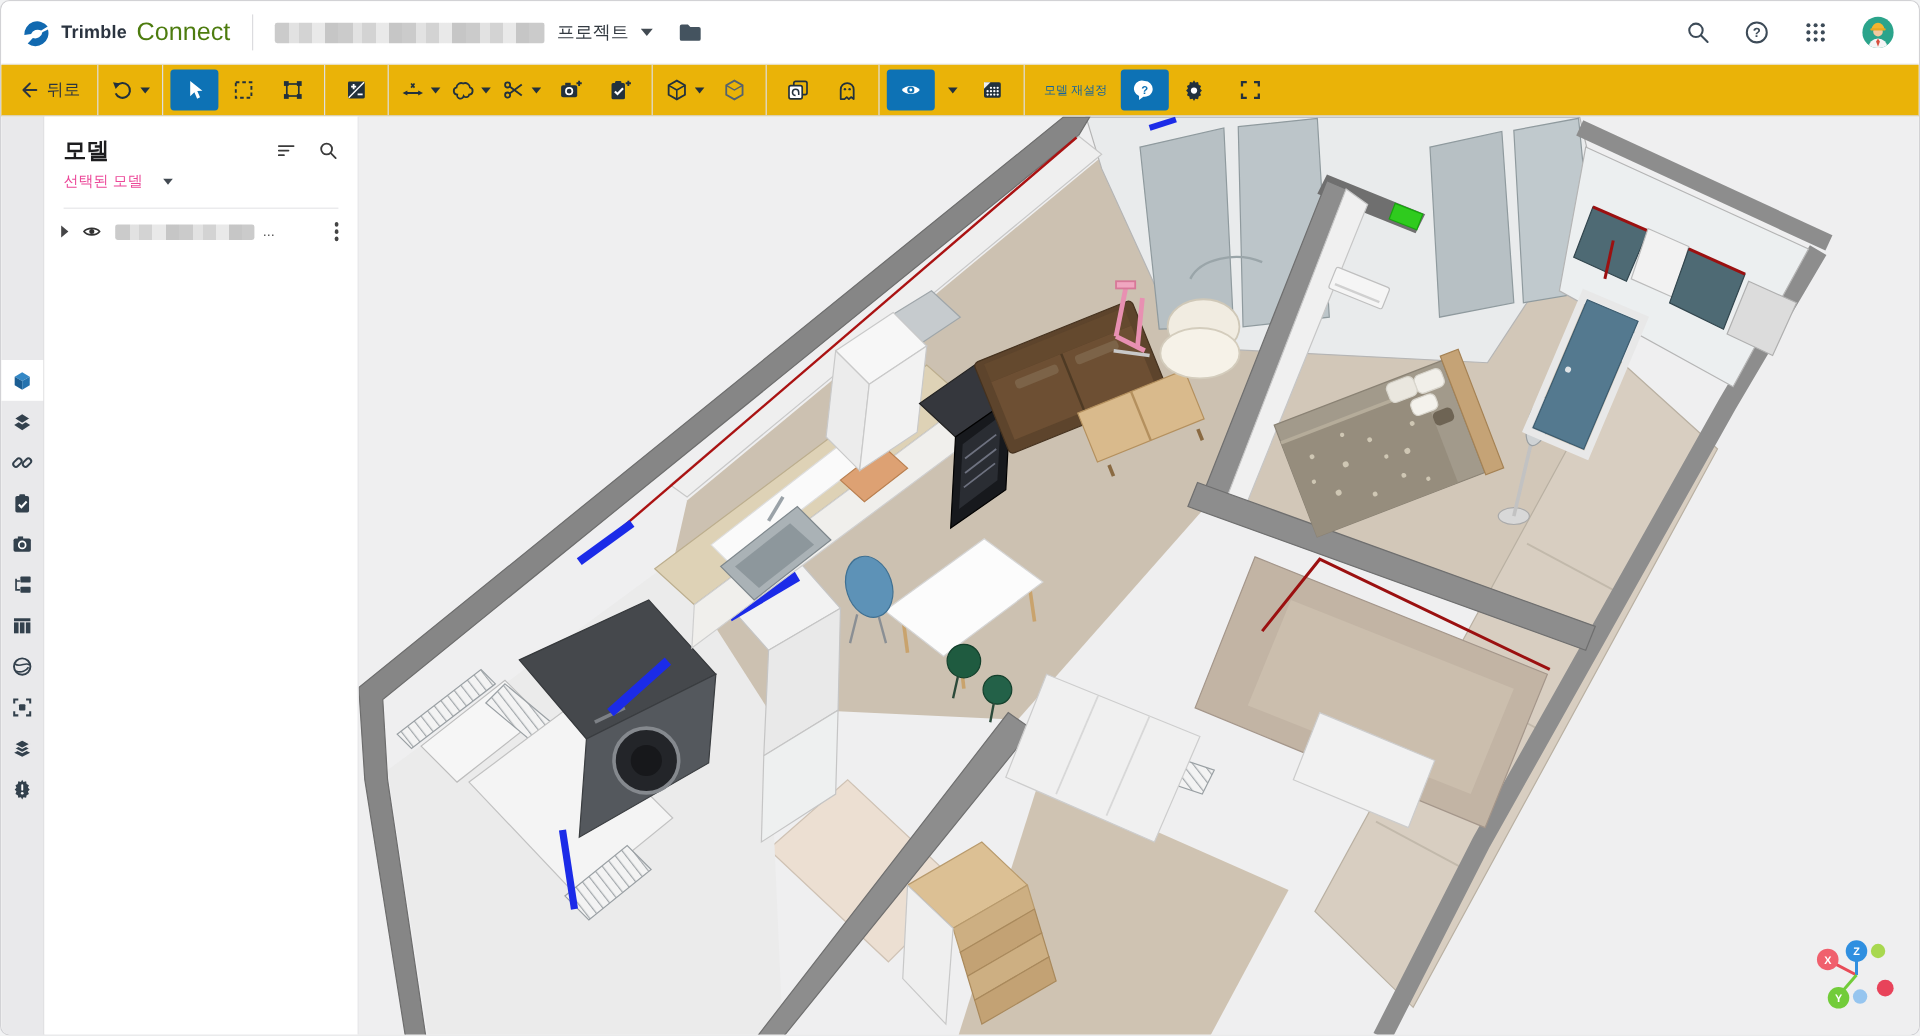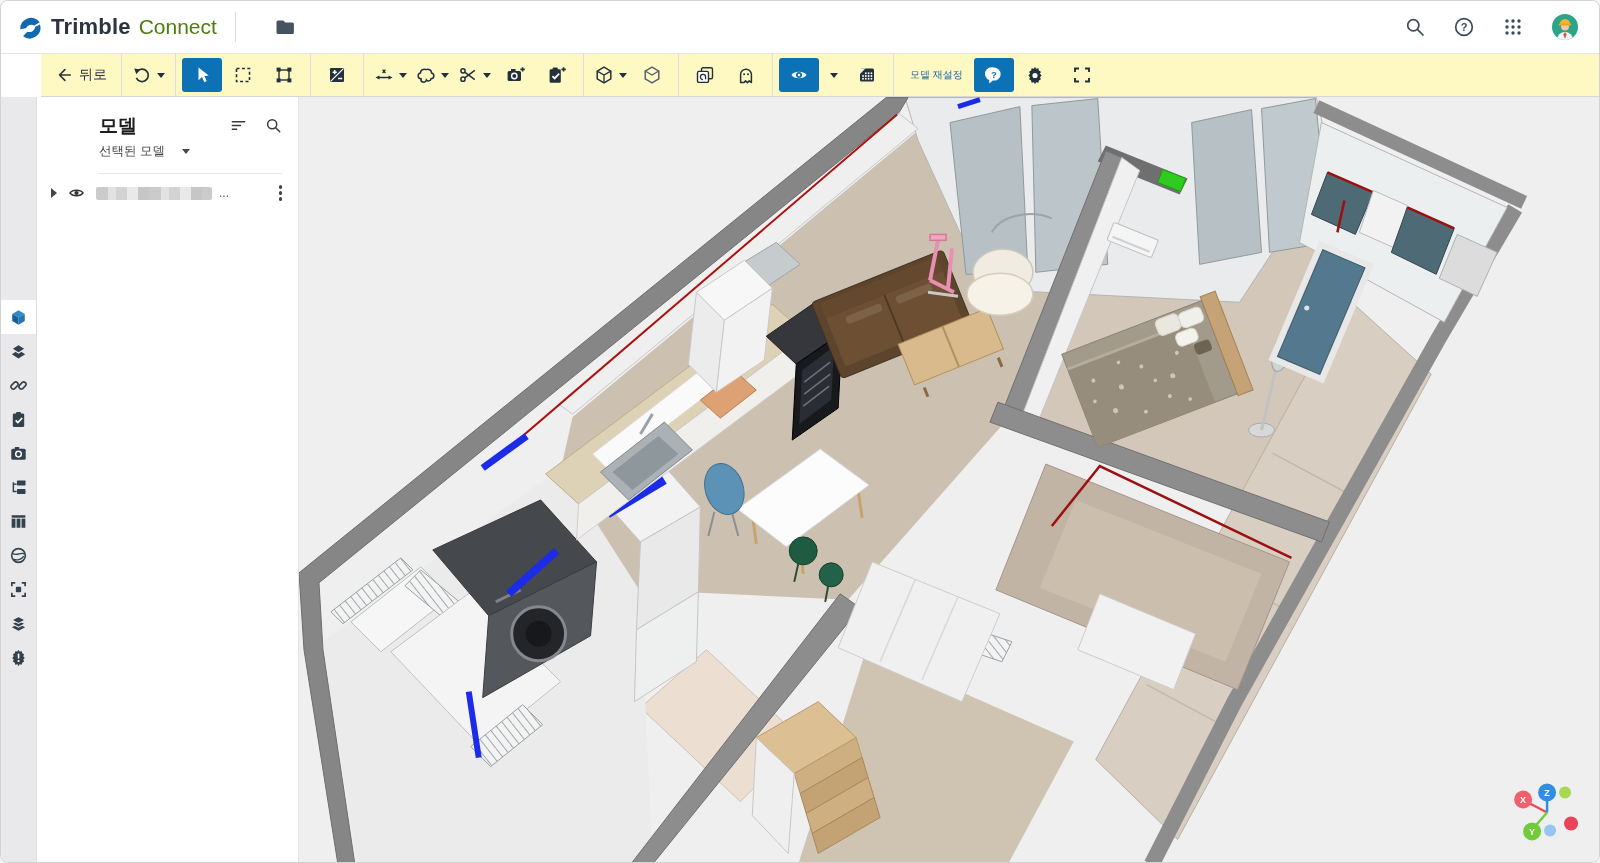--- a/index.html
+++ b/index.html
@@ -1,53 +1,53 @@
 <!DOCTYPE html>
 <html><head>
 <meta charset="utf-8">
 <style>
   html,body{margin:0;padding:0;background:#f2f3f4;}
   body{width:1600px;height:863px;position:relative;font-family:"Liberation Sans",sans-serif;overflow:hidden;}
   .app{position:absolute;inset:0;background:#fff;border:1px solid #d2d2d5;border-radius:8px;overflow:hidden;box-sizing:border-box;}
   
   .header{height:52px;display:flex;align-items:center;padding:0 20px 0 16px;border-bottom:1px solid #e5e5e7;background:#fff;}
   .brand{display:flex;align-items:center;gap:8px;}
-  .brand .w1{font-size:22px;font-weight:700;color:#2b3440;letter-spacing:.2px;}
+  .brand .w1{font-size:15px;font-weight:700;color:#2b3440;letter-spacing:.2px;}
   .brand .w2{font-size:21px;font-weight:400;color:#4d7c0f;}
   .vdiv{width:1px;height:30px;background:#dcdcdf;margin:0 18px;}
   .proj{display:flex;align-items:center;gap:10px;}
   .masked{border-radius:2px;background:repeating-linear-gradient(90deg,#cbcbcb 0 12px,#e2e2e2 12px 20px,#d3d3d3 20px 31px,#e9e9e9 31px 42px,#c6c6c6 42px 53px);}
   .masked.hdr{width:225px;height:17px;}
   .masked.pnl{width:116px;height:13px;flex:0 0 auto;}
   .proj-suffix{font-size:15px;color:#333a41;}
   .caret{width:0;height:0;border-left:5px solid transparent;border-right:5px solid transparent;border-top:6px solid #424a52;}
   .caret.sm{border-left-width:4px;border-right-width:4px;border-top-width:5px;}
   .hright{margin-left:auto;display:flex;align-items:center;gap:27px;}
   .hicon{width:22px;height:22px;color:#3d4b58;cursor:pointer;}
   
-  .toolbar{height:42px;display:flex;align-items:center;padding:0 6px;border-bottom:1px solid #d7d7da;background:#fef9c3;gap:1px;margin-left:40px;}
+  .toolbar{height:42px;display:flex;align-items:center;padding:0 6px;border-bottom:1px solid #d7d7da;background:#eab308;gap:1px;}
   .tdiv{width:1px;align-self:stretch;background:#dedee0;margin:0 5px;}
   .tb-btn{height:34px;min-width:32px;display:flex;align-items:center;justify-content:center;gap:3px;border-radius:3px;color:#22313d;padding:0 4px;cursor:pointer;}
   .tb-btn.active{background:#0d72b5;color:#fff;}
   .tb-btn svg{display:block;}
   .tb-caret{width:0;height:0;border-left:4px solid transparent;border-right:4px solid transparent;border-top:5px solid currentColor;margin-left:2px;}
   .tb-text{font-size:14px;color:#2b3440;white-space:nowrap;}
   .tb-link{font-size:10px;color:#14639e;white-space:nowrap;padding:0 10px;cursor:pointer;}
   .back{display:flex;align-items:center;gap:6px;padding:0 8px;cursor:pointer;}
   
   .main{display:flex;height:768px;}
   .rail{width:36px;background:#e9e9eb;border-right:1px solid #dfdfe2;display:flex;flex-direction:column;align-items:stretch;padding-top:203px;box-sizing:border-box;flex:0 0 auto;}
   .rail-item{height:34px;display:flex;align-items:center;justify-content:center;color:#33414d;cursor:pointer;}
   .rail-item.active{background:#fff;}
   .panel{width:262px;background:#fff;border-right:1px solid #e3e3e5;box-sizing:border-box;flex:0 0 auto;display:flex;flex-direction:column;}
-  .panel-head{padding:16px 16px 0 16px;margin-left:46px;}
+  .panel-head{padding:16px 16px 0 16px;}
   .panel-title-row{display:flex;align-items:flex-start;}
   .panel-title{font-size:19px;font-weight:700;color:#1d1d1f;}
   .panel-head-icons{margin-left:auto;display:flex;gap:18px;color:#3a3a3a;padding-top:4px;}
-  .panel-sub{display:flex;align-items:center;gap:17px;margin-top:4px;font-size:12.5px;color:#404040;cursor:pointer;}
+  .panel-sub{display:flex;align-items:center;gap:17px;margin-top:4px;font-size:12.5px;color:#ec4899;cursor:pointer;}
   .panel-div{height:1px;background:#e7e7e9;margin-top:13px;}
   .list-item{height:38px;display:flex;align-items:center;gap:11px;padding:0 12px 0 14px;cursor:pointer;}
   .tri-right{width:0;height:0;border-top:5px solid transparent;border-bottom:5px solid transparent;border-left:6px solid #454547;}
   .ellipsis{font-size:12px;color:#555;flex:0 0 auto;margin-left:-4px;}
   .kebab{margin-left:auto;display:flex;flex-direction:column;gap:2.5px;padding:4px;cursor:pointer;}
   .kebab i{width:3.5px;height:3.5px;border-radius:50%;background:#444;display:block;}
   .canvas{flex:1;position:relative;background:#efeff0;}
   .canvas svg.scene{position:absolute;inset:0;width:100%;height:100%;}
 </style>
 </head>
@@ -58,20 +58,25 @@
   <div class="header">
     <div class="brand">
       <svg width="26" height="26" viewBox="0 0 24 24">
         <path d="M3 14 A10 10 0 0 1 21 7.5 L16 10.6 A5.6 5.6 0 0 0 8.2 13.2 Z" fill="#1169b0"></path>
         <path d="M21.2 9.8 A10 10 0 0 1 5.6 20.6 L9.6 16.4 A5.6 5.6 0 0 0 16.9 11.8 Z" fill="#1169b0"></path>
       </svg>
       <span class="w1">Trimble</span>
       <span class="w2">Connect</span>
     </div>
     <div class="vdiv"></div>
+    <div class="proj">
+      <span class="masked hdr"></span>
+      <span class="proj-suffix">프로젝트</span>
+      <span class="caret"></span>
+    </div>
     <svg class="hicon" style="margin-left:20px" viewBox="0 0 22 22">
       <path d="M2.5 6a1.6 1.6 0 0 1 1.6-1.6h5.2l2 2h7a1.6 1.6 0 0 1 1.6 1.6v8.4a1.6 1.6 0 0 1-1.6 1.6H4.1a1.6 1.6 0 0 1-1.6-1.6Z" fill="#44535f"></path>
     </svg>
     <div class="hright">
       <svg class="hicon" viewBox="0 0 22 22">
         <circle cx="9.3" cy="9.3" r="5.6" fill="none" stroke="currentColor" stroke-width="1.7"></circle>
         <line x1="13.6" y1="13.6" x2="19" y2="19" stroke="currentColor" stroke-width="1.7" stroke-linecap="round"></line>
       </svg>
       <svg class="hicon" viewBox="0 0 22 22">
         <circle cx="11" cy="11" r="8.3" fill="none" stroke="currentColor" stroke-width="1.7"></circle>

